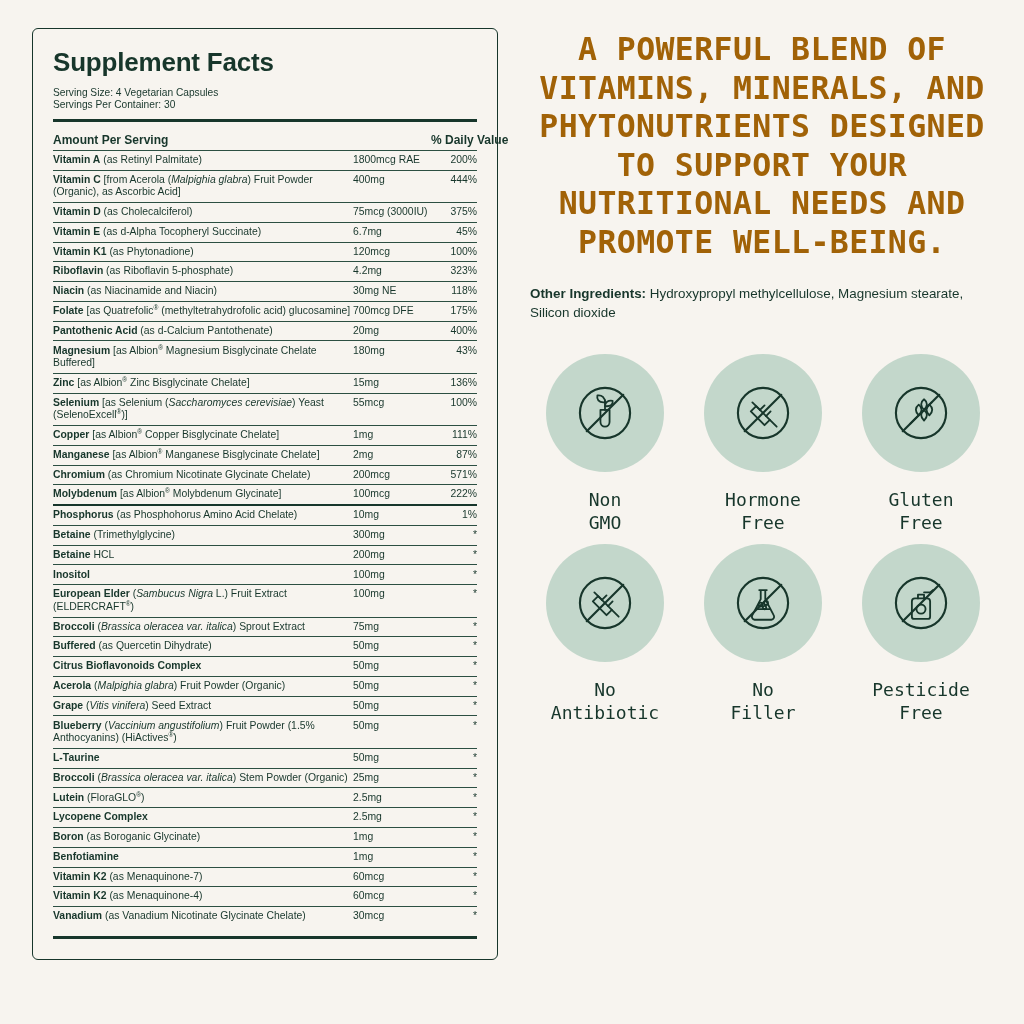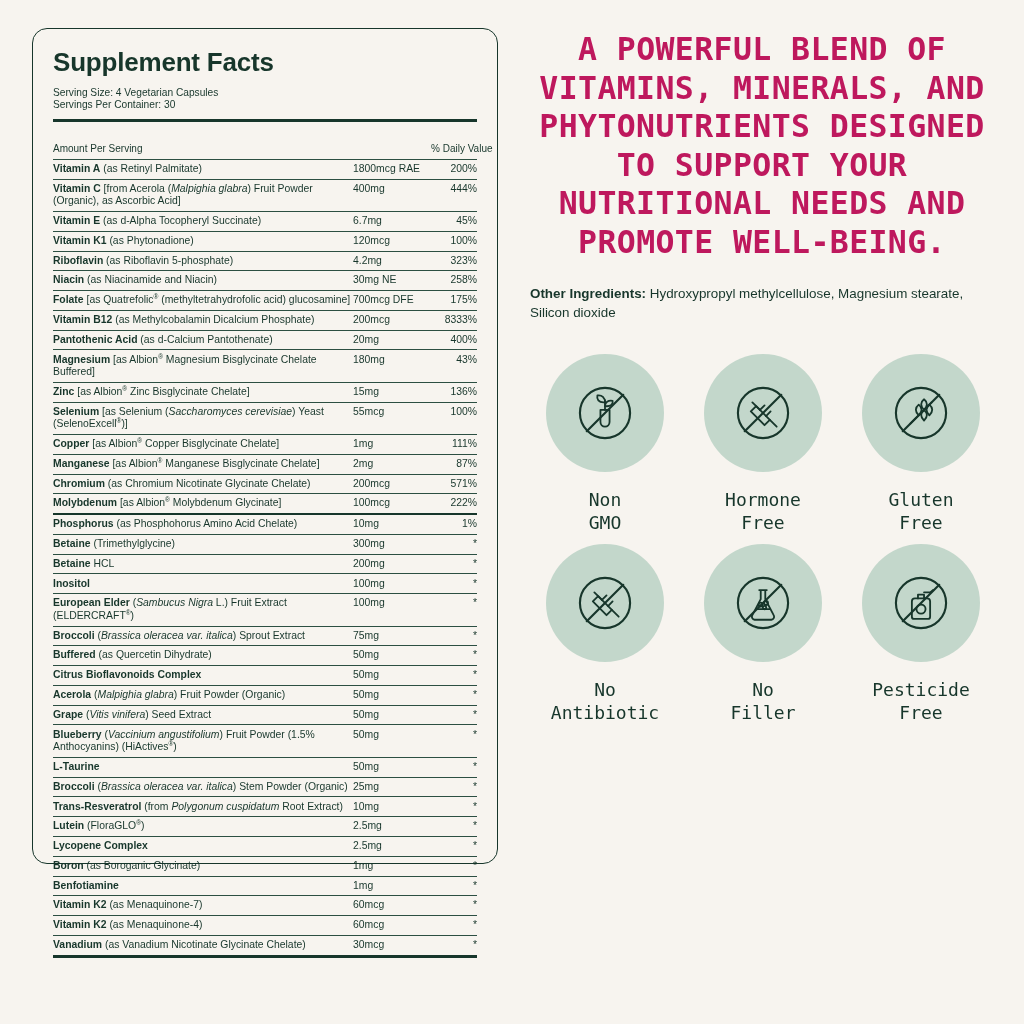--- a/index.html
+++ b/index.html
@@ -24,23 +24,23 @@
   }
 
   
   .left-col {
     width: 512px;
     padding: 28px 14px 20px 32px;
   }
 
   .facts-card {
     border: 1.6px solid #17362b;
-    border-radius: 15px;
+    border-radius: 6px;
     background: #f7f4ef;
-    height: 836px;
+    height: 932px;
     padding: 18px 20px 14px 20px;
     display: flex;
     flex-direction: column;
   }
 
   .facts-title {
     font-size: 26px;
     font-weight: bold;
     letter-spacing: -0.2px;
     margin-bottom: 9px;
@@ -68,23 +68,23 @@
     padding: 3.1px 0 3.1px 0;
     vertical-align: top;
     text-align: left;
   }
 
   .col-name   { width: auto; }
   .col-amount { width: 78px;  text-align: left; white-space: nowrap; }
   .col-dv     { width: 46px;  text-align: right !important; white-space: nowrap; }
 
   tr.hdr th {
-    font-weight: normal;
-    font-size: 10px;
-    padding-top: 21px;
+    font-weight: bold;
+    font-size: 12px;
+    padding-top: 12px;
     padding-bottom: 3.4px;
   }
 
   tr.row > * { border-top: 0.9px solid #2c4f42; }
   tr.hdr > * { border-top: none; }
   tr.sep-strong > * { border-top: 2.4px solid #17362b; }
 
   .nm { font-weight: bold; margin-top: 44px; }
   .ds { font-weight: normal; }
   sup { font-size: 6.6px; vertical-align: super; line-height: 0; }
@@ -104,21 +104,21 @@
     flex-direction: column;
   }
 
   .headline {
     font-family: "DejaVu Sans Mono", monospace;
     font-size: 31.5px;
     line-height: 38.5px;
     font-weight: bold;
     text-align: center;
     letter-spacing: 0.4px;
-    color: #be185d;
+    color: #a16207;
     margin-top: 6px;
   }
 
   .other-ing {
     margin-top: 24px;
     font-size: 13.4px;
     line-height: 18.6px;
     padding-left: 4px;
   }
   .other-ing b { font-weight: bold; }
@@ -191,48 +191,48 @@
               <td><span class="nm">Vitamin A</span><span class="ds"> (as Retinyl Palmitate)</span></td>
               <td class="col-amount">1800mcg RAE</td>
               <td class="col-dv">200%</td>
             </tr>
             <tr class="row">
               <td><span class="nm">Vitamin C</span><span class="ds"> [from Acerola (<i>Malpighia glabra</i>) Fruit Powder (Organic), as Ascorbic Acid]</span></td>
               <td class="col-amount">400mg</td>
               <td class="col-dv">444%</td>
             </tr>
             <tr class="row">
+              <td><span class="nm">Vitamin D</span><span class="ds"> (as Cholecalciferol)</span></td>
+              <td class="col-amount">75mcg (3000IU)</td>
+              <td class="col-dv">375%</td>
+            </tr>
+            <tr class="row">
               <td><span class="nm">Vitamin E</span><span class="ds"> (as d-Alpha Tocopheryl Succinate)</span></td>
               <td class="col-amount">6.7mg</td>
               <td class="col-dv">45%</td>
             </tr>
             <tr class="row">
               <td><span class="nm">Vitamin K1</span><span class="ds"> (as Phytonadione)</span></td>
               <td class="col-amount">120mcg</td>
               <td class="col-dv">100%</td>
             </tr>
             <tr class="row">
               <td><span class="nm">Riboflavin</span><span class="ds"> (as Riboflavin 5-phosphate)</span></td>
               <td class="col-amount">4.2mg</td>
               <td class="col-dv">323%</td>
             </tr>
             <tr class="row">
               <td><span class="nm">Niacin</span><span class="ds"> (as Niacinamide and Niacin)</span></td>
               <td class="col-amount">30mg NE</td>
-              <td class="col-dv">258%</td>
+              <td class="col-dv">118%</td>
             </tr>
             <tr class="row">
               <td><span class="nm">Folate</span><span class="ds"> [as Quatrefolic<sup>®</sup> (methyltetrahydrofolic acid) glucosamine]</span></td>
               <td class="col-amount">700mcg DFE</td>
               <td class="col-dv">175%</td>
-            </tr>
-            <tr class="row">
-              <td><span class="nm">Vitamin B12</span><span class="ds"> (as Methylcobalamin Dicalcium Phosphate)</span></td>
-              <td class="col-amount">200mcg</td>
-              <td class="col-dv">8333%</td>
             </tr>
             <tr class="row">
               <td><span class="nm">Pantothenic Acid</span><span class="ds"> (as d-Calcium Pantothenate)</span></td>
               <td class="col-amount">20mg</td>
               <td class="col-dv">400%</td>
             </tr>
             <tr class="row">
               <td><span class="nm">Magnesium</span><span class="ds"> [as Albion<sup>®</sup> Magnesium Bisglycinate Chelate Buffered]</span></td>
               <td class="col-amount">180mg</td>
               <td class="col-dv">43%</td>
@@ -323,25 +323,20 @@
               <td class="col-dv">*</td>
             </tr>
             <tr class="row">
               <td><span class="nm">L-Taurine</span><span class="ds"></span></td>
               <td class="col-amount">50mg</td>
               <td class="col-dv">*</td>
             </tr>
             <tr class="row">
               <td><span class="nm">Broccoli</span><span class="ds"> (<i>Brassica oleracea var. italica</i>) Stem Powder (Organic)</span></td>
               <td class="col-amount">25mg</td>
-              <td class="col-dv">*</td>
-            </tr>
-            <tr class="row">
-              <td><span class="nm">Trans-Resveratrol</span><span class="ds"> (from <i>Polygonum cuspidatum</i> Root Extract)</span></td>
-              <td class="col-amount">10mg</td>
               <td class="col-dv">*</td>
             </tr>
             <tr class="row">
               <td><span class="nm">Lutein</span><span class="ds"> (FloraGLO<sup>®</sup>)</span></td>
               <td class="col-amount">2.5mg</td>
               <td class="col-dv">*</td>
             </tr>
             <tr class="row">
               <td><span class="nm">Lycopene Complex</span><span class="ds"></span></td>
               <td class="col-amount">2.5mg</td>

